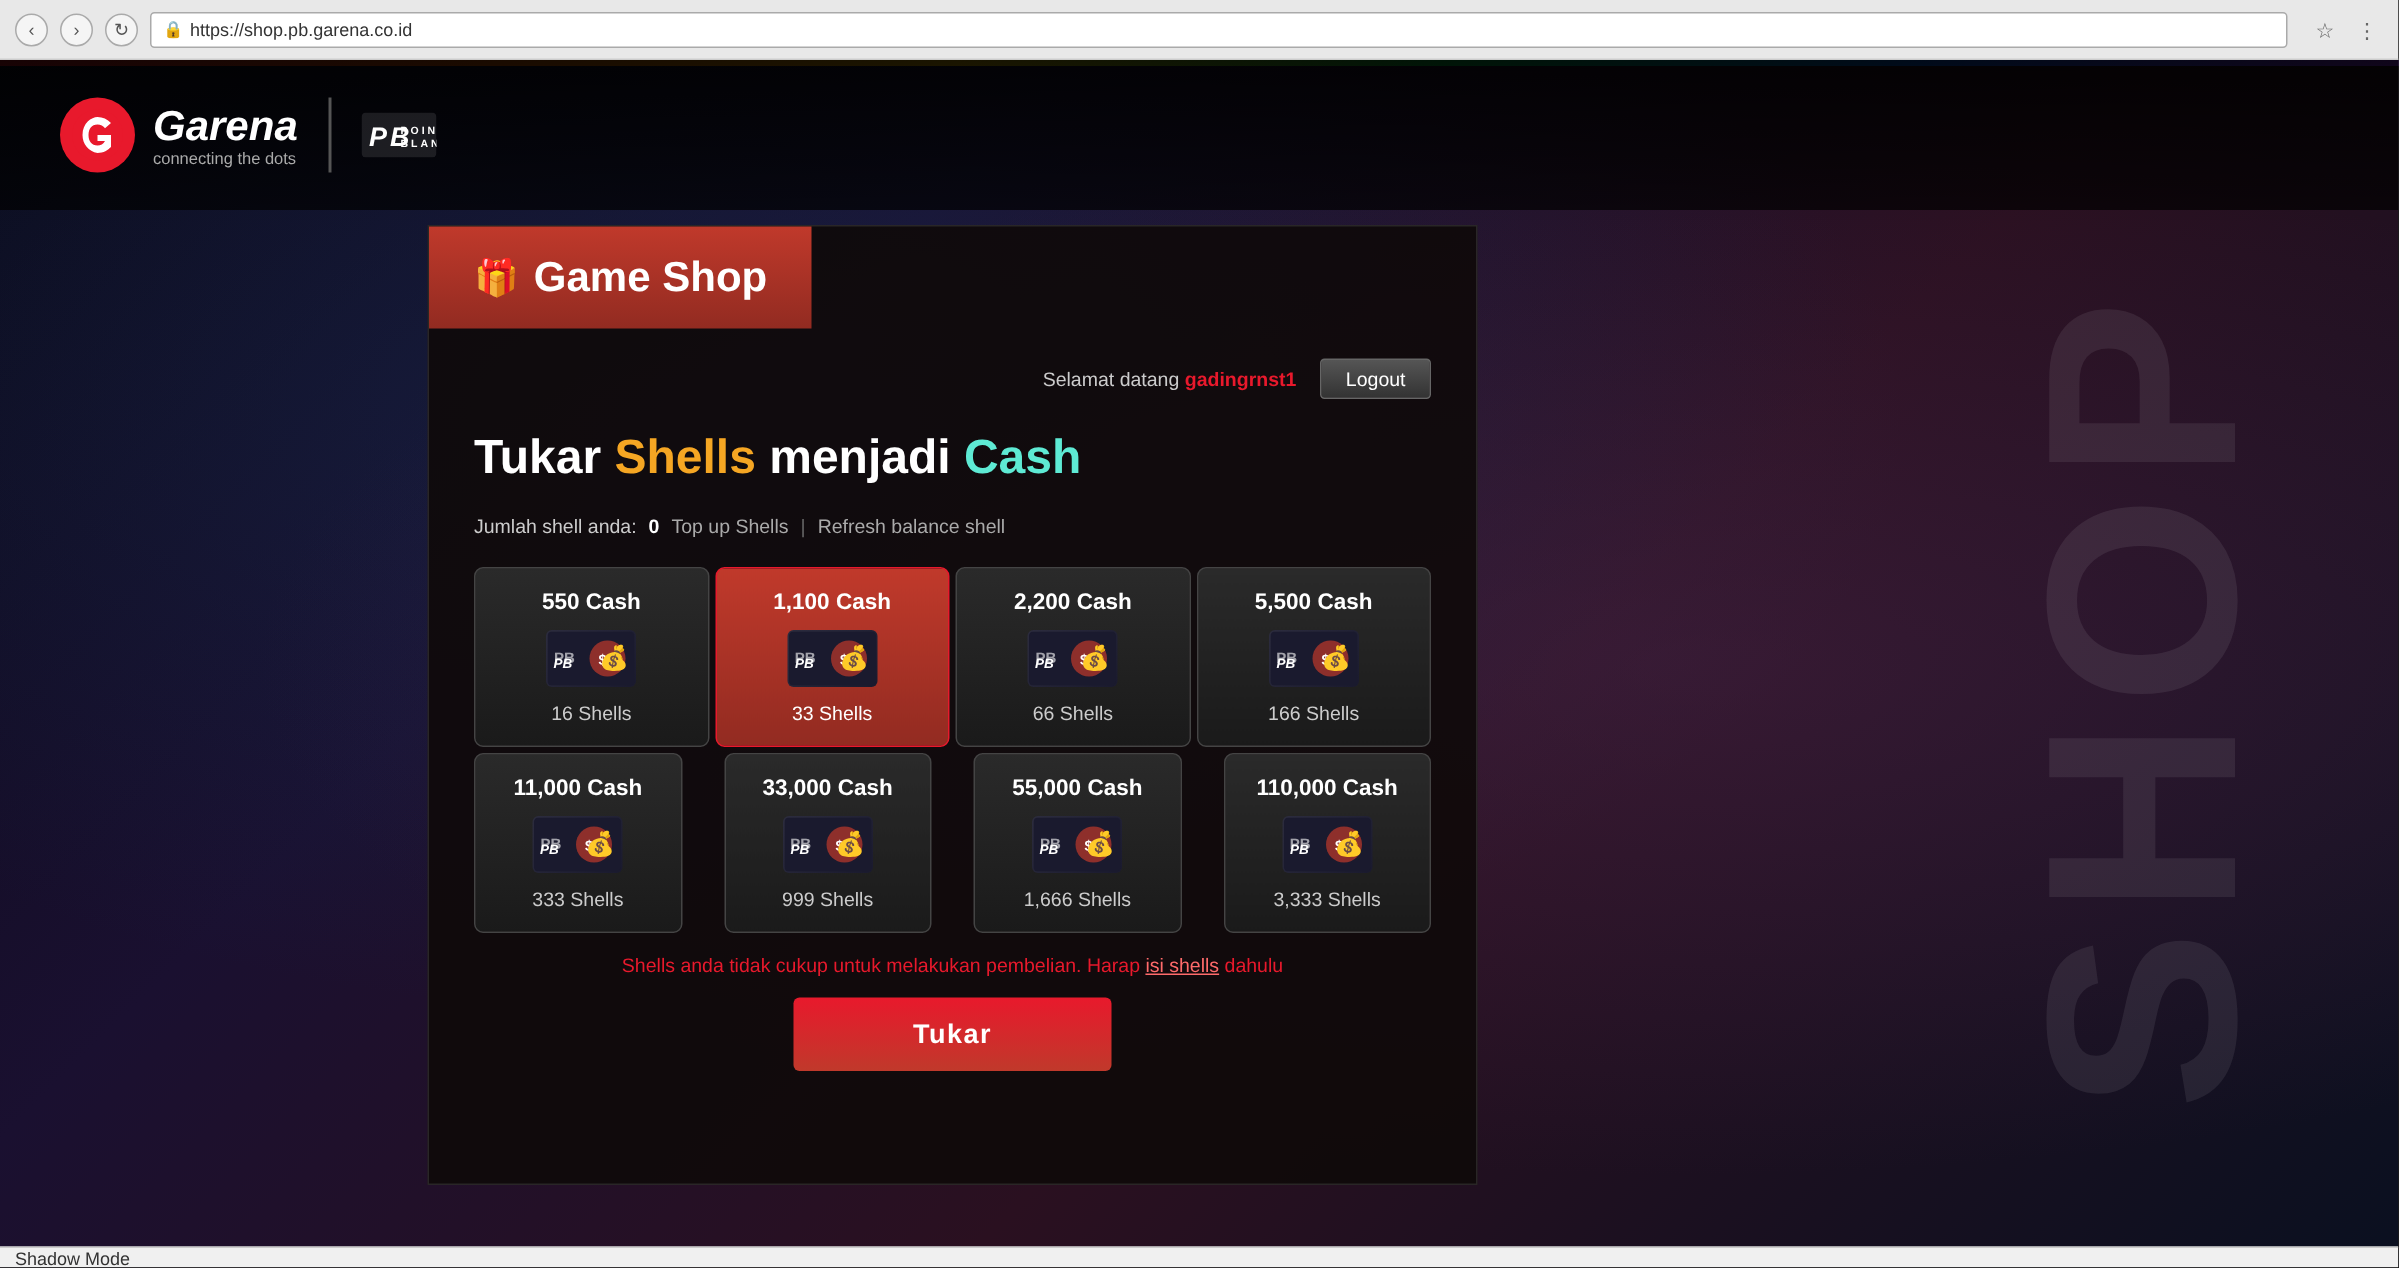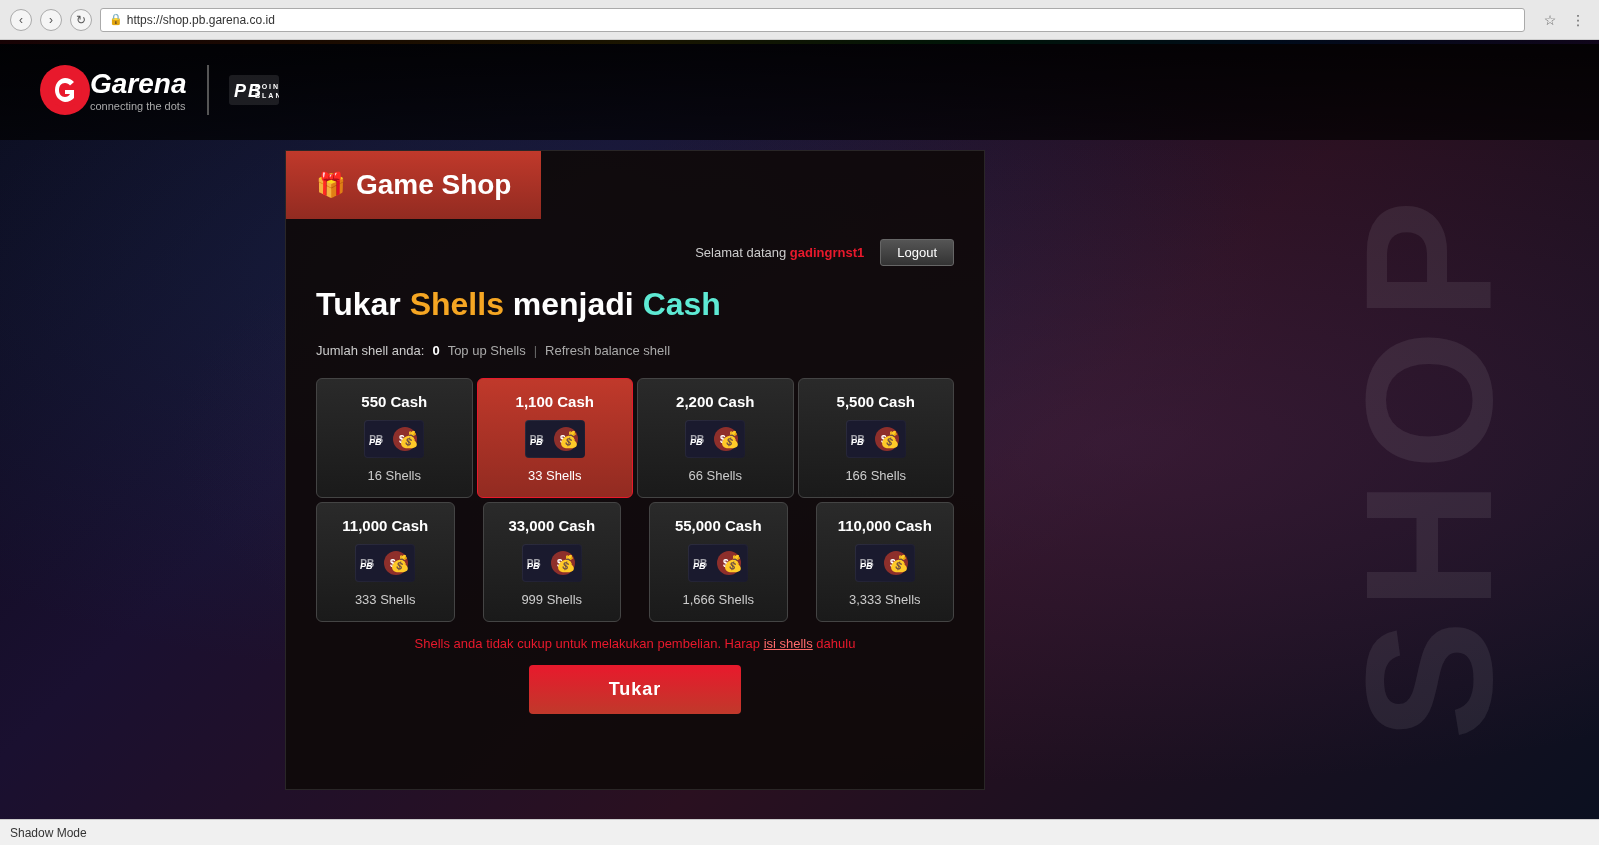--- a/index.html
+++ b/index.html
@@ -90,20 +90,21 @@
       right: 0;
       height: 100px;
       background: linear-gradient(to bottom, rgba(0,0,0,0.9) 0%, rgba(0,0,0,0.7) 100%);
       display: flex;
       align-items: center;
       padding: 0 40px;
     }
     .garena-logo {
       display: flex;
       align-items: center;
+      gap: 12px;
     }
     .garena-icon {
       width: 50px; height: 50px;
       background: #e8192c;
       border-radius: 50%;
       display: flex; align-items: center; justify-content: center;
       font-size: 28px; color: white; font-weight: bold;
       font-style: italic;
     }
     .garena-text {
@@ -304,21 +305,21 @@
       border-radius: 4px;
       letter-spacing: 1px;
     }
 
     
     .shadow-mode-bar {
       position: absolute;
       bottom: 0;
       left: 0;
       right: 0;
-      height: 26px;
+      height: 14px;
       background: #f0f0f0;
       border-top: 1px solid #ccc;
       display: flex;
       align-items: center;
       padding: 0 10px;
       font-size: 12px;
       color: #333;
     }
 
     

